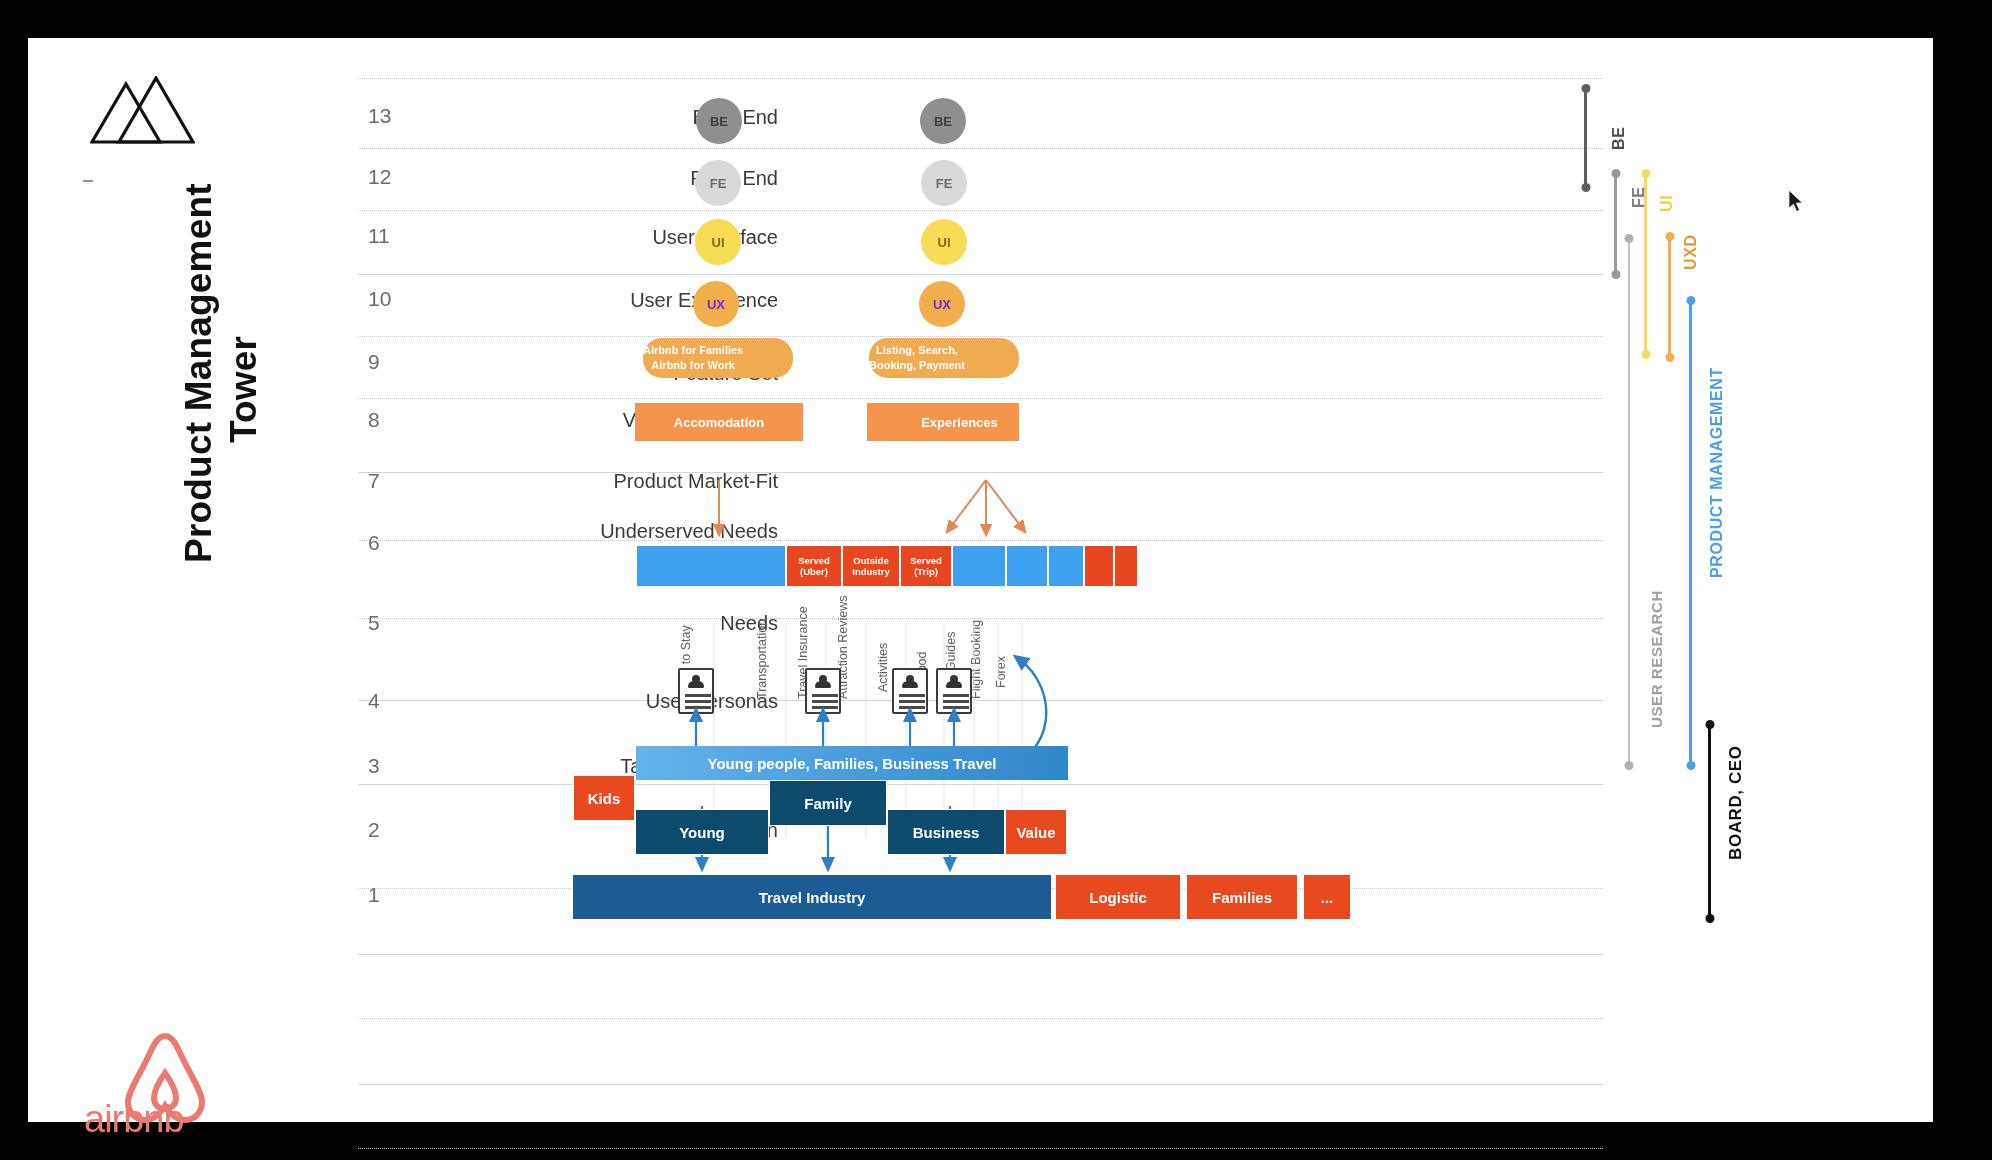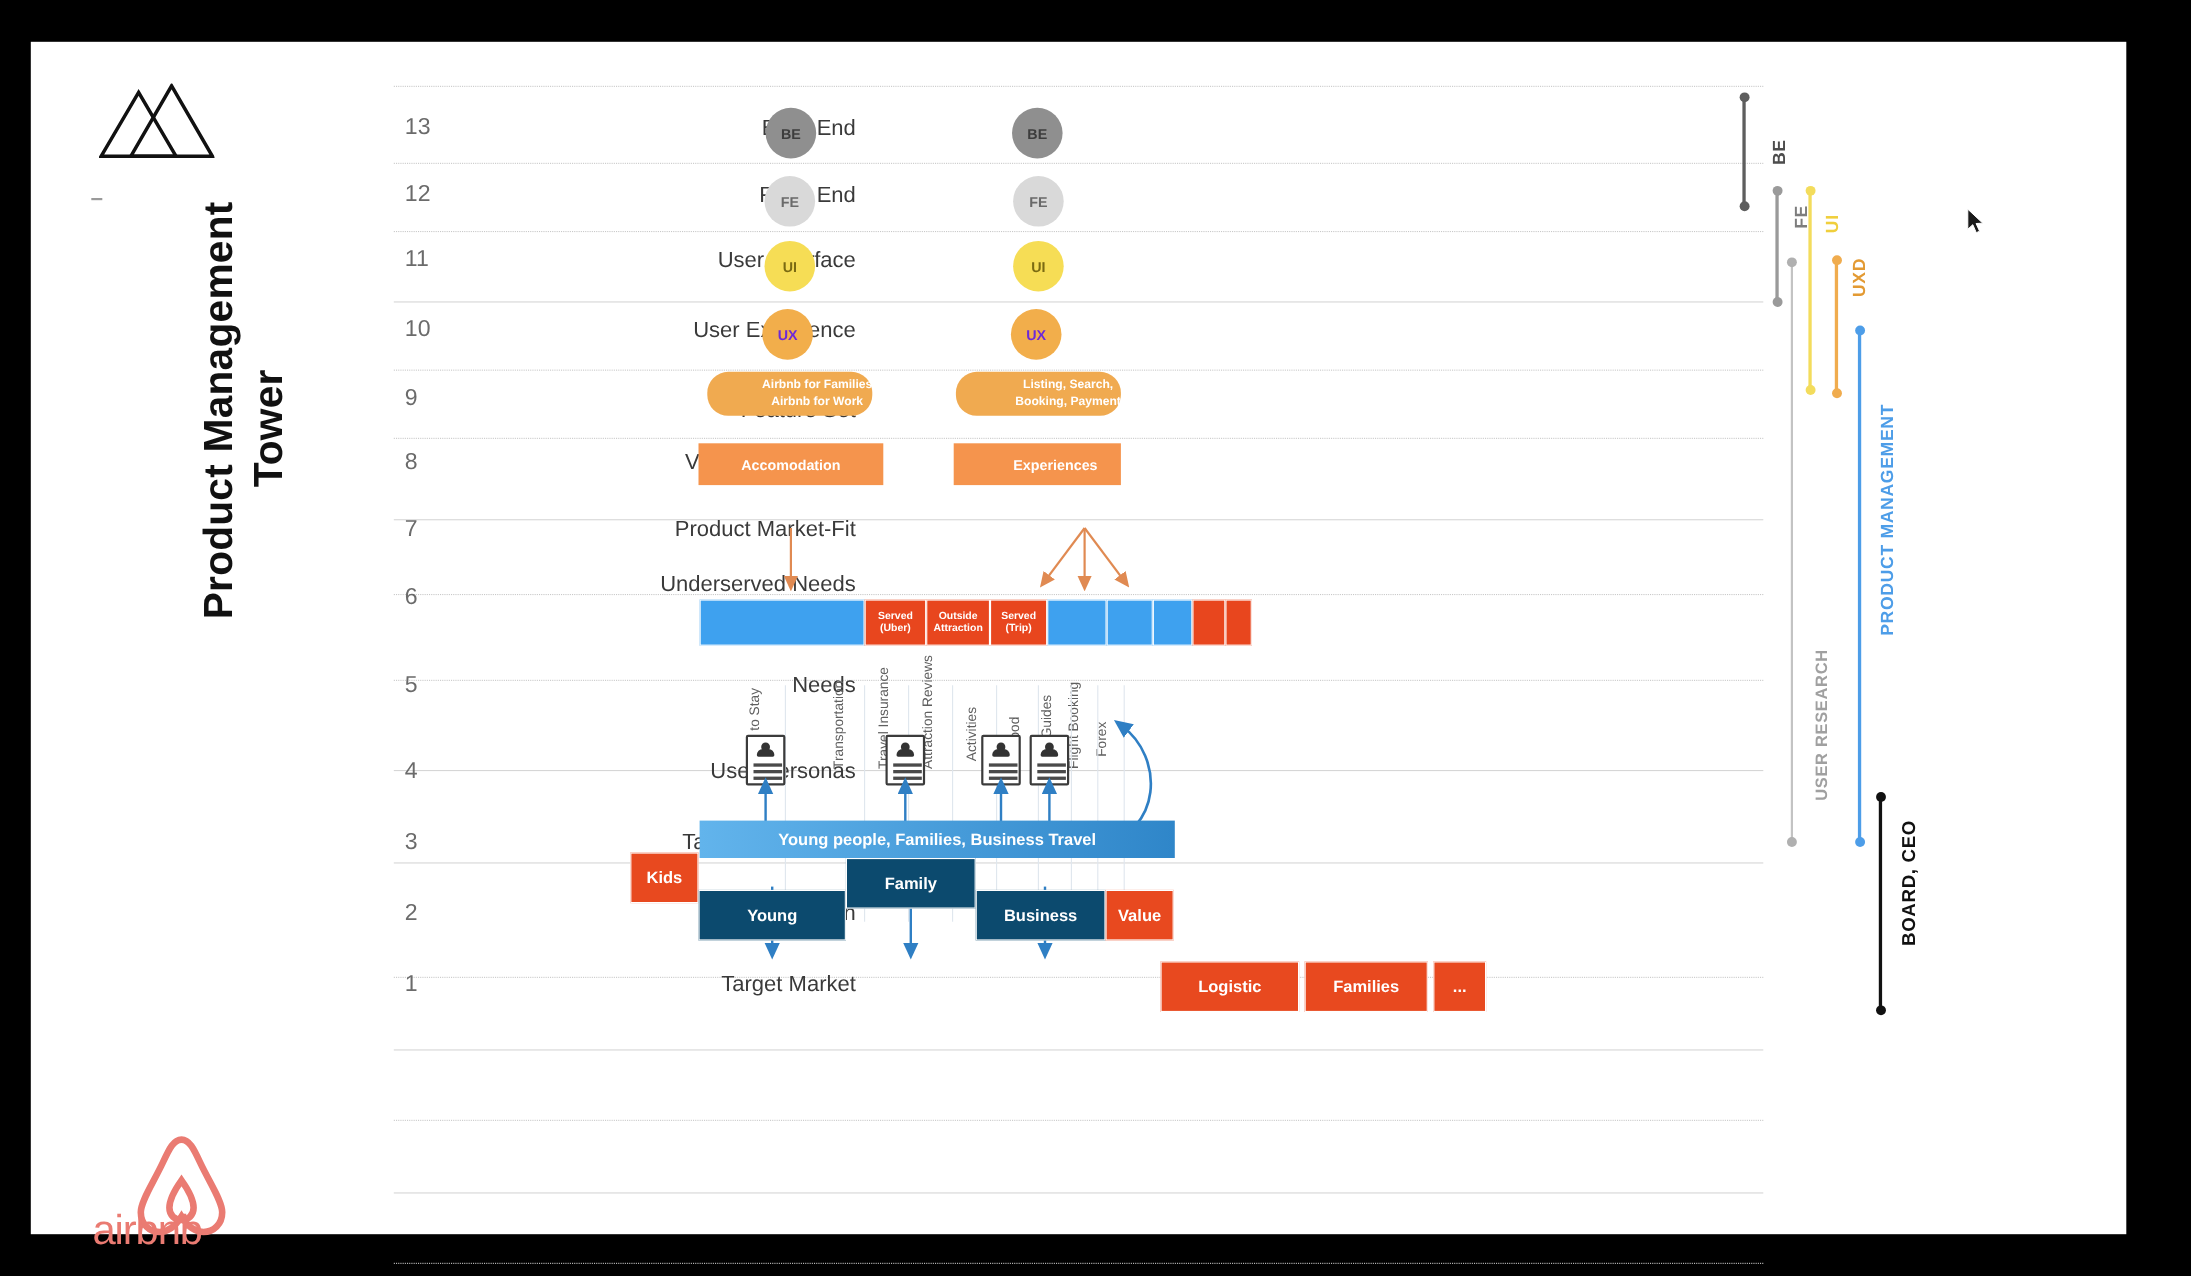--- a/index.html
+++ b/index.html
@@ -48,21 +48,21 @@
     font-size:13px; font-weight:600;
   }
   .c-be { background:#8f8f8f; color:#3d3d3d; }
   .c-fe { background:#d9d9d9; color:#6a6a6a; }
   .c-ui { background:#f6dd55; color:#7a6a12; }
   .c-ux { background:#f2ae4b; color:#6d28d9; }
 
   
   .fbox {
     position:absolute; background:#f0a košík; color:#fff;
-    display:flex; align-items:center; justify-content:flex-end; text-align:center;
+    display:flex; align-items:center; justify-content:flex-start; text-align:center;
     font-size:11px; line-height:1.35; font-weight:600;border-radius:19px;
   }
   .fbox.small { background:#f0aa50; }
   .vbox {
     position:absolute; background:#f5944d; color:#fff;
     display:flex; align-items:center; justify-content:center; text-align:center;
     font-size:13px; font-weight:600;
   }
 
   
@@ -258,21 +258,21 @@
               <div>
                 <div>Served</div>
                 <div>(Uber)</div>
               </div>
             </span>
         </div>
         <div class="seg red" style="left:206px; width:58px;">
           <span>
               <div>
                 <div>Outside</div>
-                <div>Attraction</div>
+                <div>Industry</div>
               </div>
             </span>
         </div>
         <div class="seg red" style="left:264px; width:52px;">
           <span>
               <div>
                 <div>Served</div>
                 <div>(Trip)</div>
               </div>
             </span>
@@ -357,20 +357,21 @@
       </svg>
 
       <div id="tc-bar" style="left:278px; top:668px; width:432px;">Young people, Families, Business Travel</div>
 
       <div class="blk orange" style="left:215px; top:697px; width:62px;">Kids</div>
       <div class="blk blue" style="left:277px; top:731px; width:134px;">Young</div>
       <div class="blk blue" style="left:411px; top:702px; width:118px;">Family</div>
       <div class="blk blue" style="left:529px; top:731px; width:118px;">Business</div>
       <div class="blk orange" style="left:647px; top:731px; width:62px;">Value</div>
 
+      <div class="blk navy" style="left:214px; top:796px; width:480px;">Travel Industry</div>
       <div class="blk orange" style="left:697px; top:796px; width:126px;">Logistic</div>
       <div class="blk orange" style="left:828px; top:796px; width:112px;">Families</div>
       <div class="blk orange" style="left:945px; top:796px; width:48px;">...</div>
 
       <div class="bracket" style="left:1226px; top:10px; height:100px; background:#5e5e5e;">
         <div class="dot top" style="background:#5e5e5e"></div>
           <div class="dot bot" style="background:#5e5e5e"></div>
       </div>
       <div class="blabel" style="left:1252px; top:72px; font-size:16px; color:#4d4d4d;">BE</div>
 

